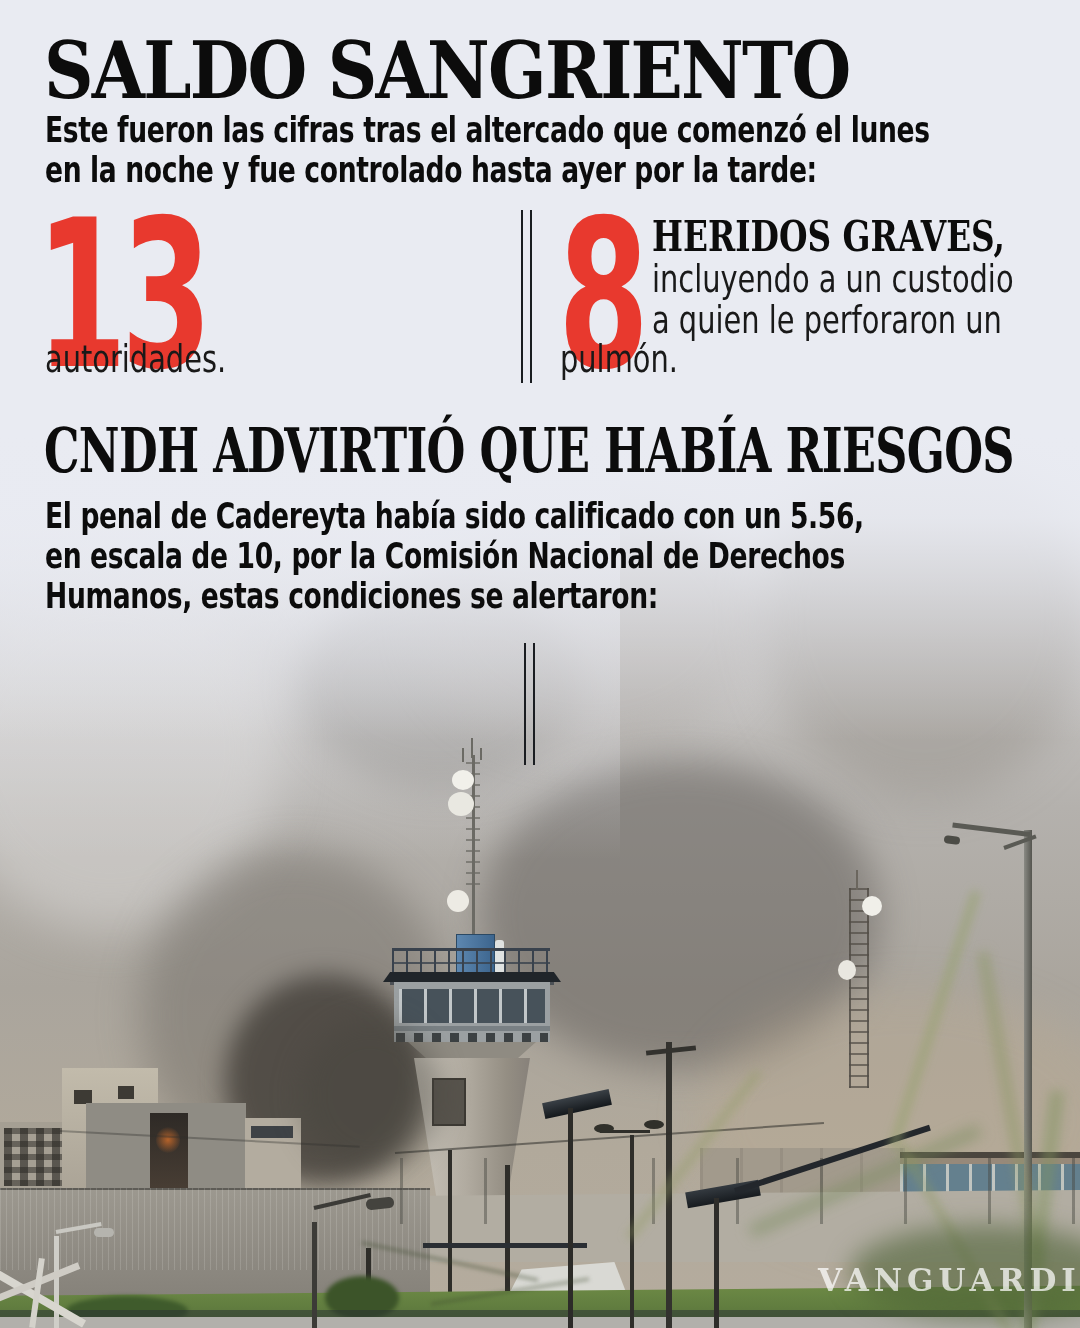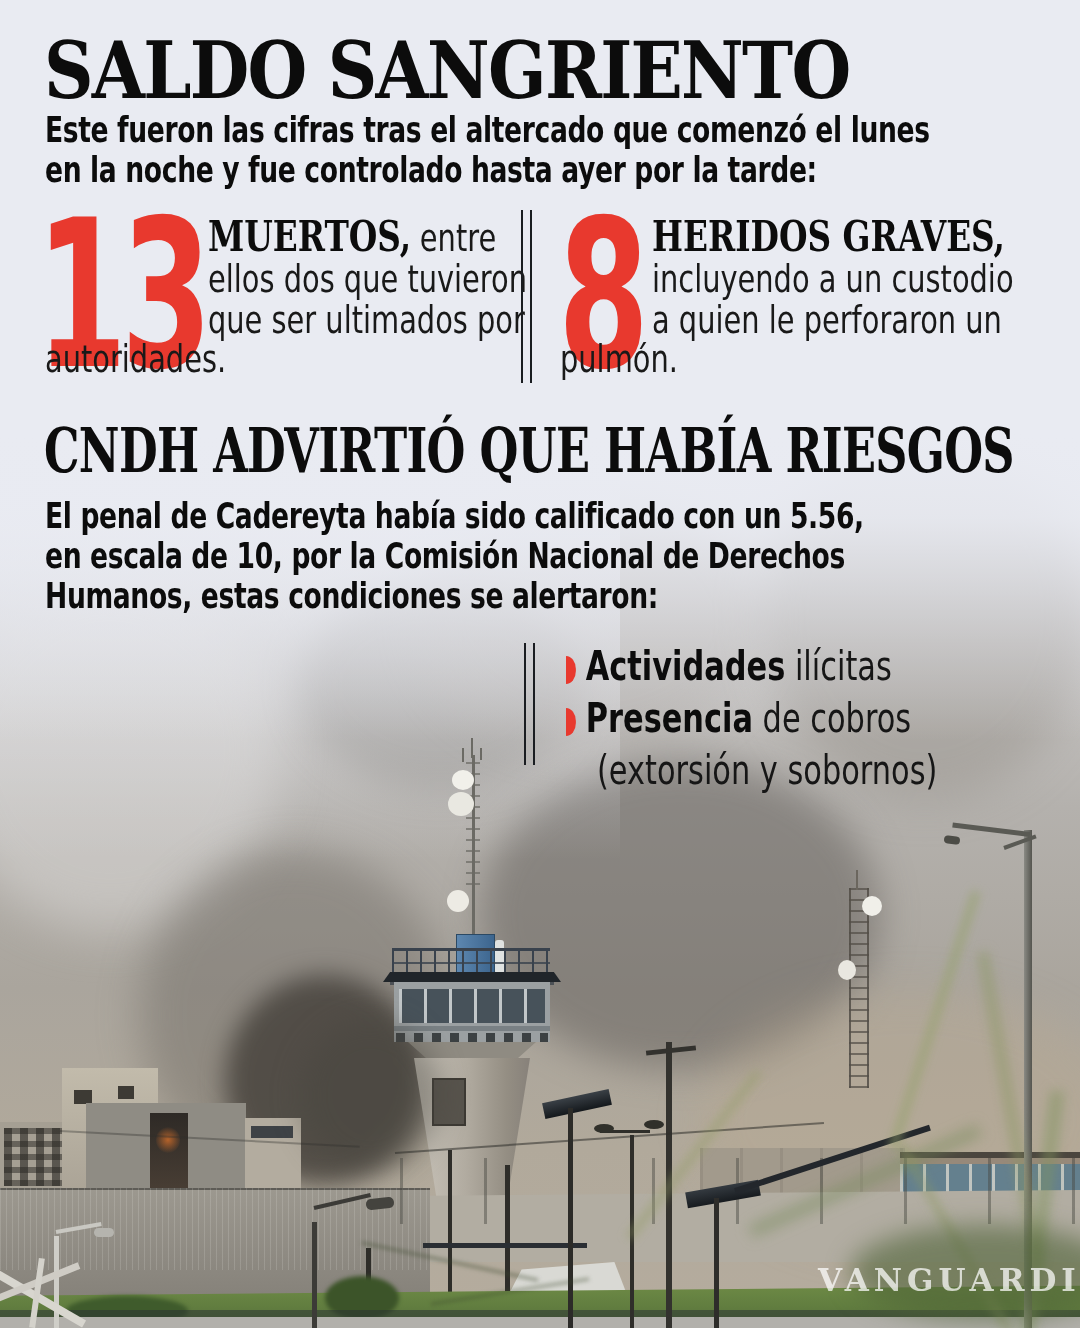--- a/index.html
+++ b/index.html
@@ -186,25 +186,20 @@
   <div class="ui">
 
     <div class="blk title nw" style="left:44px;top:32px;">SALDO SANGRIENTO</div>
 
     <div class="blk" style="left:45px;top:110px;">
       <div class="bln nw">Este fueron las cifras tras el altercado que comenzó el lunes</div>
       <div class="bln nw">en la noche y fue controlado hasta ayer por la tarde:</div>
     </div>
 
     <div class="blk statnum" style="left:36px;top:193px;">13</div>
-    <div class="blk" style="left:208px;top:216px;">
-      <div class="lln nw"><span class="slab">MUERTOS,</span><span>entre</span></div>
-      <div class="lln nw">ellos dos que tuvieron</div>
-      <div class="lln nw">que ser ultimados por</div>
-    </div>
     <div class="blk lln nw" style="left:45px;top:339px;">autoridades.</div>
 
     <div class="vdiv" style="left:521px;top:210px;height:173px;"></div>
 
     <div class="blk statnum" style="left:558px;top:193px;">8</div>
     <div class="blk" style="left:652px;top:216px;">
       <div class="lln nw"><span class="slab">HERIDOS GRAVES,</span><span></span></div>
       <div class="lln nw">incluyendo a un custodio</div>
       <div class="lln nw">a quien le perforaron un</div>
     </div>
@@ -213,20 +208,15 @@
     <div class="blk h2 nw" style="left:44px;top:420px;">CNDH ADVIRTIÓ QUE HABÍA RIESGOS</div>
     <div class="blk" style="left:45px;top:496px;">
       <div class="bln nw">El penal de Cadereyta había sido calificado con un 5.56,</div>
       <div class="bln nw">en escala de 10, por la Comisión Nacional de Derechos</div>
       <div class="bln nw">Humanos, estas condiciones se alertaron:</div>
     </div>
 
 
     <div class="vdiv" style="left:524px;top:643px;height:122px;"></div>
 
-    <div class="blk" style="left:566px;top:640px;">
-      <div class="riskline"><span class="rmark"></span><b>Actividades</b><span> ilícitas</span></div>
-      <div class="riskline"><span class="rmark"></span><b>Presencia</b><span> de cobros</span></div>
-      <div class="riskline indent"><b></b><span>(extorsión y sobornos)</span></div>
-    </div>
 
   </div>
 </div>
 
 </body></html>

